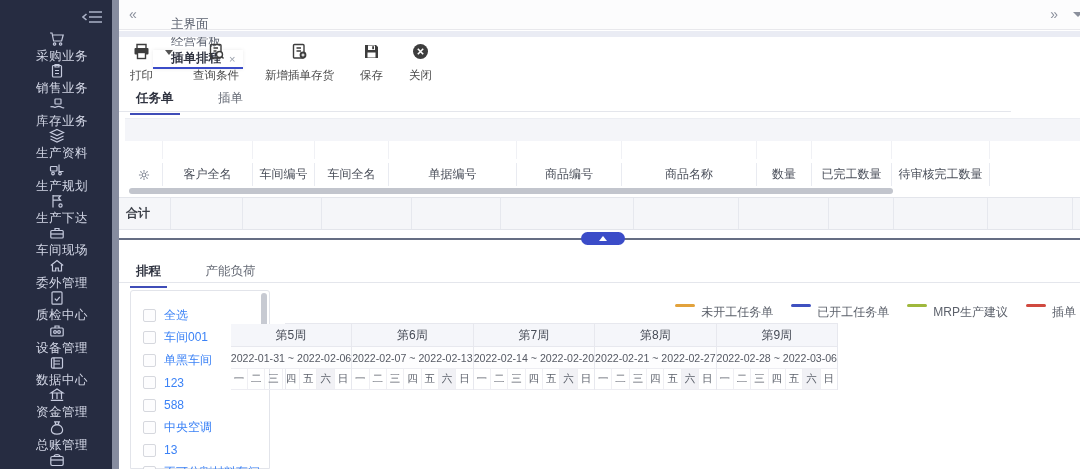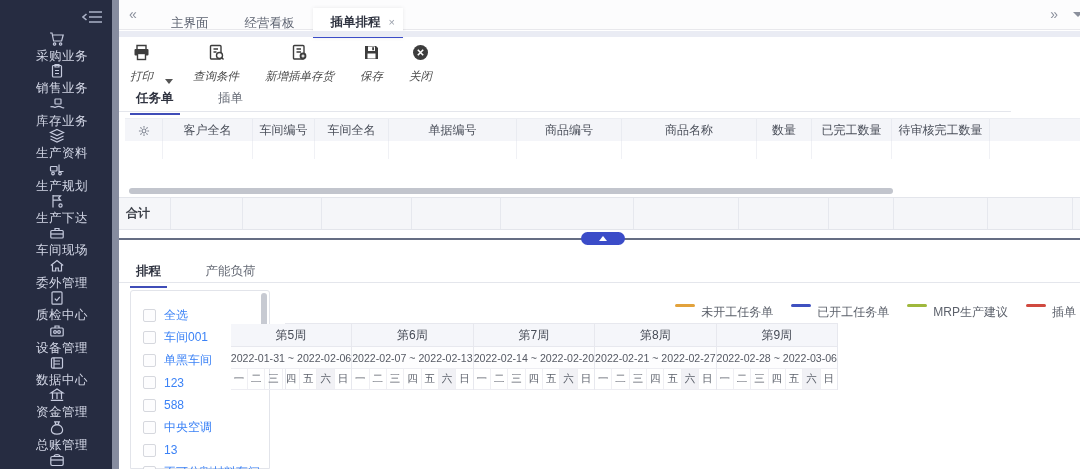--- a/index.html
+++ b/index.html
@@ -19,43 +19,43 @@
 
   
   .main { position:absolute; left:119px; top:0; width:961px; height:469px; background:#fff; }
 
   
   .tabbar { position:absolute; left:0; top:0; width:961px; height:30px; background:#fcfcfd; border-bottom:1px solid #e8e8ec; }
   .tb-chev { position:absolute; top:6px; font-size:14px; color:#8a8f9c; cursor:pointer; }
   .tb-left { left:10px; }
   .tb-right { right:22px; }
   .tb-caret { position:absolute; right:-3px; top:12px; width:0; height:0; border-left:5px solid transparent; border-right:5px solid transparent; border-top:5px solid #8a8f9c; cursor:pointer; }
-  .tabs { position:absolute; left:34px; top:8px; height:30px; display:flex; }
+  .tabs { position:absolute; left:34px; top:16px; height:30px; display:flex;flex-direction:column; }
   .tab { height:30px; padding:0 18px; display:flex; align-items:center; font-size:12.5px; color:#5c6270; cursor:pointer; }
   .tab.active { background:#fff; color:#2f3340; font-weight:bold; border-bottom:2px solid #3b4cc8; box-shadow:0 0 4px rgba(0,0,0,.08); padding-right:8px; }
   .tab-close { margin-left:8px; font-size:11px; color:#9aa0ab; font-weight:normal; cursor:pointer; }
 
   .band { position:absolute; left:0; top:31px; width:961px; height:6px; background:#eaecf4; }
 
   
-  .toolbar { position:absolute; left:11px; top:42px; height:42px; display:flex; align-items:flex-end;font-style:italic; }
+  .toolbar { position:absolute; left:11px; top:42px; height:42px; display:flex; align-items:flex-start; }
   .tool-btn { display:flex; flex-direction:column; align-items:center; margin-right:26px; cursor:pointer; color:#3d3d3d; }
   .tool-btn svg { width:19px; height:19px; }
   .tool-lb { font-size:11.5px; color:#4a4a4a; margin-top:3px; white-space:nowrap; }
   .tool-caret { width:0; height:0; border-left:4px solid transparent; border-right:4px solid transparent; border-top:5px solid #555; margin:8px 20px 0 -14px; cursor:pointer; }
 
   
   .doc-tabs { position:absolute; left:0; top:88px; width:892px; height:24px; border-bottom:1px solid #e4e6ec; }
   .dtab { display:inline-block; margin-left:11px; padding:0 6px 6px 6px; font-size:12.5px; color:#666b76; cursor:pointer; }
   .dtab.active { color:#2f3340; font-weight:bold; border-bottom:2.5px solid #3f4db8; }
   .dtab + .dtab { margin-left:28px; }
 
   
   .grid-header { position:absolute; left:6px; top:118px; width:955px; height:23px; display:flex; background:#f4f5f9; border-top:1px solid #eceef3; }
-  .gh-cell { font-size:12px; color:#4a4f5a; display:flex; align-items:center; justify-content:center; border-right:1px solid #e9ebf1; height:23px; }
+  .gh-cell { font-size:12px; color:#4a4f5a; display:flex; align-items:center; justify-content:center; border-right:1px solid #e9ebf1; height:23px;margin-top:44px; }
   .gh-gear { color:#7c828f; }
   .gh-gear svg { width:14px; height:14px; }
   .grid-empty-row { position:absolute; left:6px; top:141px; width:955px; height:18px; display:flex; }
   .ge-cell { border-right:1px solid #f0f1f5; height:18px; }
 
   
   .hscroll { position:absolute; left:6px; top:188px; width:955px; height:7px; }
   .hscroll-thumb { position:absolute; left:4px; top:0; width:764px; height:6px; border-radius:3px; background:#c2c5cd; cursor:pointer; }
 
   

